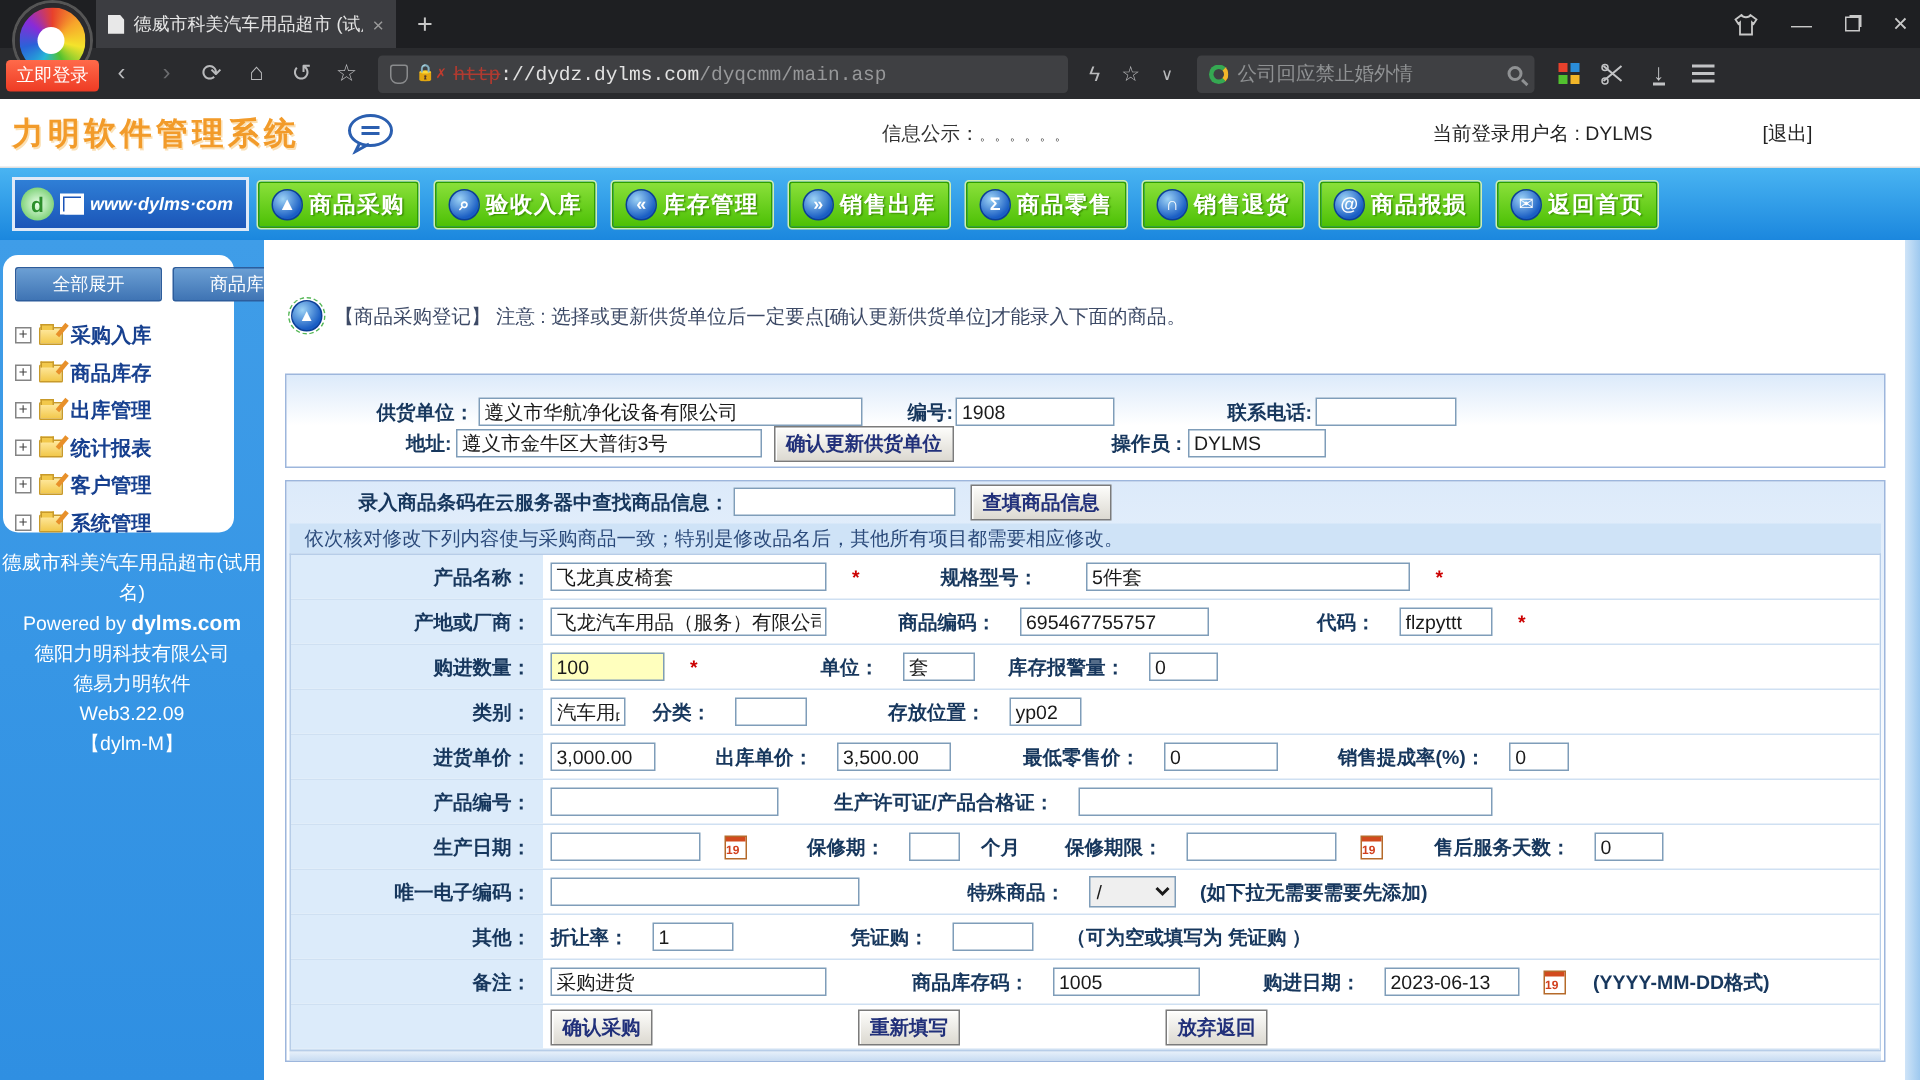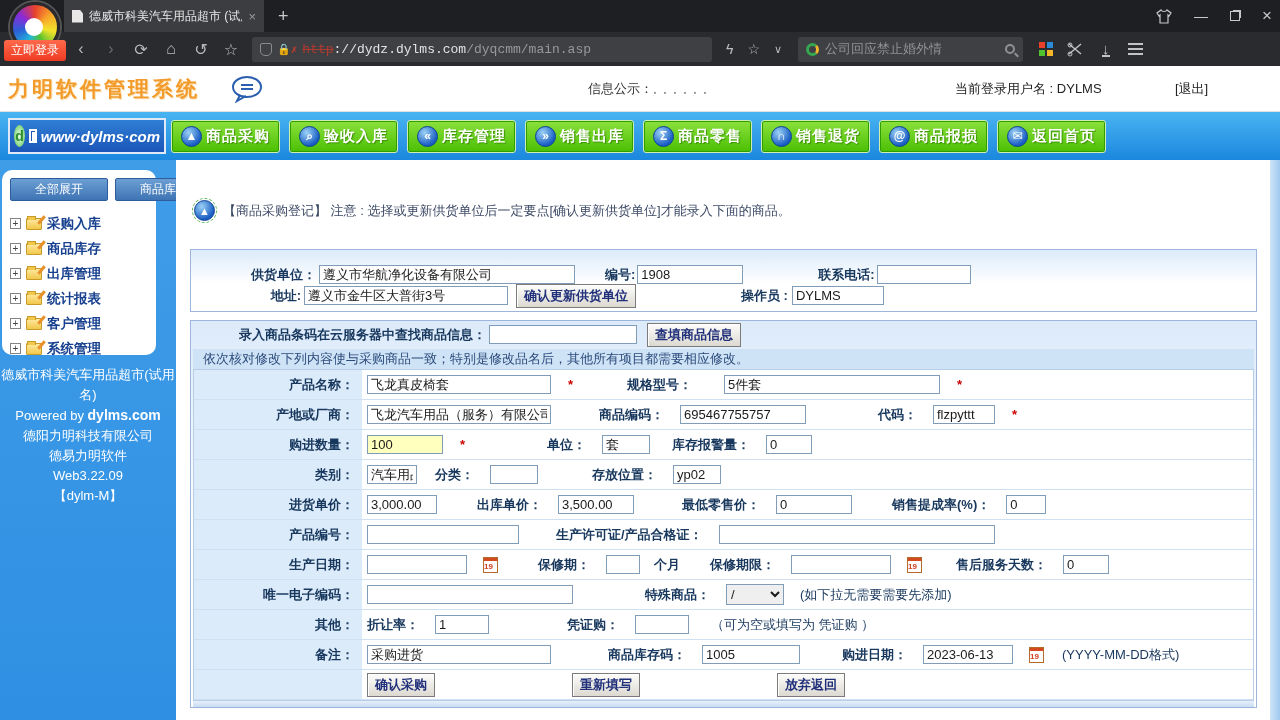--- a/index.html
+++ b/index.html
@@ -52,21 +52,21 @@
   .bubble-icon { margin-left:30px; }
   .notice { position:absolute; left:588px; color:#333; }
   .notice-dots { font-size:9px; letter-spacing:1px; }
   .user-area { position:absolute; left:955px; color:#222; }
   .logout { position:absolute; left:1175px; color:#222; }
 
   .nav-band { height:48px; background:linear-gradient(#49b4f2,#1b87de); display:flex; align-items:center; position:relative; }
   .dylms-badge { position:absolute; left:8px; top:6px; width:158px; height:36px; background:linear-gradient(#2f7fd6,#1b55b8); border:2px solid #dfe9f7; display:flex; align-items:center; gap:4px; padding:0 4px; }
   .d-circ { width:22px; height:22px; border-radius:50%; background:radial-gradient(#eaffea,#57c24f); color:#2c8f2c; font-weight:bold; text-align:center; line-height:22px; font-size:14px; }
   .qr { width:16px; height:14px; background:#fff; box-shadow:inset 0 0 0 2px #fff, inset 3px 3px 0 0 #1b55b8; }
-  .dylms-text { color:#fff; font-weight:bold; font-size:15px; font-style:italic; }
+  .dylms-text { color:#fff; font-weight:bold; font-size:12px; font-style:italic; }
   .nav-buttons { display:flex; gap:11px; margin-left:172px; }
   .nav-btn { height:31px; background:linear-gradient(#8ae03a,#4cc005); border:1px solid #2f9e00; outline:1px solid #cfeeb0; display:flex; align-items:center; gap:4px; padding:0 8px; border-radius:2px; }
   .nav-ico { width:21px; height:21px; border-radius:50%; background:radial-gradient(circle at 35% 30%,#9cd2f5,#1a5ec4 70%); border:1px solid #0c3f96; color:#fff; font-weight:bold; display:flex; align-items:center; justify-content:center; font-size:12px; }
   .nav-label { color:#fff; font-size:15px; font-weight:bold; text-shadow:1px 1px 1px #3a8f00; letter-spacing:1px; }
 
   .body-area { flex:1; display:flex; }
   .sidebar { width:176px; background:linear-gradient(#3f9de8,#2f8fe2); position:relative; }
   .tree-panel { position:absolute; left:2px; top:10px; width:154px; height:185px; background:#fff; border-radius:10px; padding:8px 0 0 8px; }
   .tree-btns { display:flex; gap:7px; margin-bottom:10px; }
   .tree-btn { background:linear-gradient(#6b9fd4,#3f74b4); color:#fff; font-size:12px; padding:2px 24px; border:1px solid #2d5d9c; border-radius:2px; white-space:nowrap; }
@@ -96,21 +96,21 @@
   .ftable { margin:0 2px 0; border:1px solid #b7cde8; border-bottom:none; }
   .frow { display:flex; align-items:stretch; min-height:30px; border-bottom:1px solid #cfe0f2; background:#fff; }
   .flabel { width:168px; background:#dcebfa; color:#17375d; font-weight:bold; display:flex; align-items:center; justify-content:flex-end; padding-right:8px;text-align:right; }
   .fbody { flex:1; display:flex; align-items:center; padding-left:5px; color:#17375d; font-weight:bold;gap:12px; }
   .inp { height:19px; border:1px solid #7f9db9; font-size:13px; color:#1a1a1a; padding:0 3px; font-family:"Liberation Sans","DejaVu Sans",sans-serif; }
   .inp.yellow { background:#ffffbe; }
   .star { color:#cc0000; margin-left:5px; font-weight:bold; }
   .gbtn { background:linear-gradient(#fdfdfb,#dcd9d1); border:1px solid #7b7b7b; box-shadow:inset 1px 1px 0 #fff; color:#21307a; font-weight:bold; font-size:13px; padding:2px 7px; }
   .cal { display:inline-flex; flex-direction:column; width:15px; height:16px; border:1px solid #b56a2a; background:#fff; margin-left:4px; font-weight:bold; }
   .cal i { height:4px; background:#d24a1e; } .cal b { color:#d2401e; font-size:8px; text-align:left; line-height:11px; font-weight:bold; }
-  .note { font-weight:normal; color:#17375d; }
+  .note { font-weight:bold; color:#17375d; }
   .btnrow { height:28px; }
   .foot-strip { height:7px; background:linear-gradient(#e7f0fa,#c8dcf2); margin:0 2px; border-top:1px solid #b7cde8; }
   select.inp { height:21px; padding:0; }
 </style>
 </head>
 <body>
 
 <div class="tabbar">
   <div class="logo-overlay">
     <div class="logo-circle"></div>

